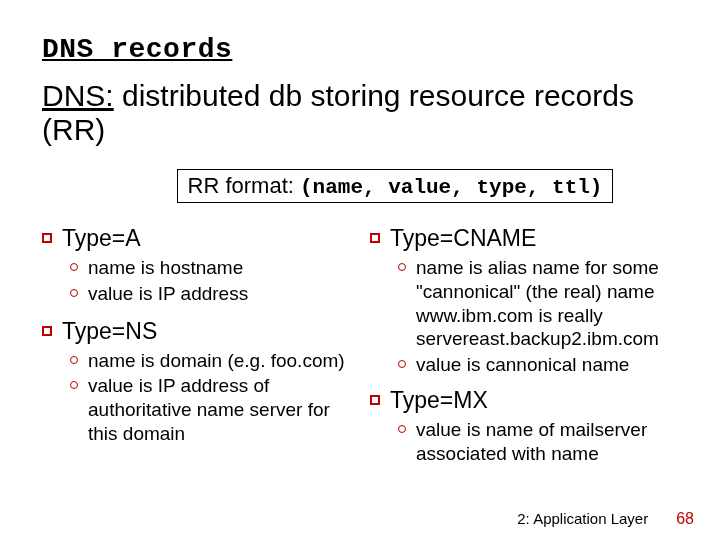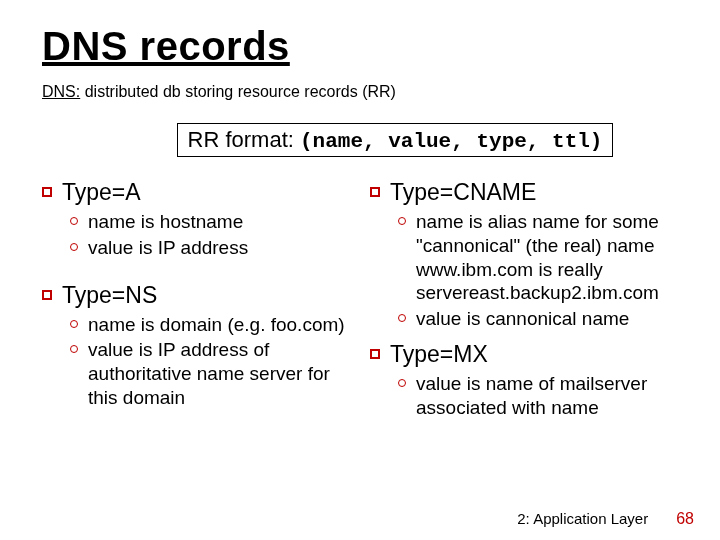--- a/index.html
+++ b/index.html
@@ -13,28 +13,29 @@
     overflow: hidden;
   }
   .slide {
     position: relative;
     width: 720px;
     height: 540px;
     box-sizing: border-box;
     padding: 18px 42px 0 42px;
   }
   .title {
-    font-size: 40px;
+    font-size: 28px;
     font-weight: bold;
     text-decoration: underline;
-    margin: 6px 0 14px 0;
+    margin: 16px 0 14px 0;
     letter-spacing: 0.5px;
+    font-family: Liberation Mono, monospace;
   }
   .subtitle {
-    font-size: 16px;
+    font-size: 30px;
     margin: 0 0 14px 0;
   }
   .subtitle .u { text-decoration: underline; }
   .format-row {
     display: flex;
     align-items: center;
     justify-content: center;
     margin-left: 70px;
     margin-bottom: 20px;
   }
@@ -130,21 +131,21 @@
       </div>
       <div class="lvl2">
         <span class="dot"></span>
         <span><span class="tt">name</span><span> is hostname</span></span>
       </div>
       <div class="lvl2">
         <span class="dot"></span>
         <span><span class="tt">value</span><span> is IP address</span></span>
       </div>
 
-      <div class="lvl1" style="margin-top:22px">
+      <div class="lvl1" style="margin-top:12px">
         <span class="sq"></span>
         <span>Type=NS</span>
       </div>
       <div class="lvl2">
         <span class="dot"></span>
         <span><span class="tt">name</span><span> is domain (e.g. foo.com)</span></span>
       </div>
       <div class="lvl2">
         <span class="dot"></span>
         <span><span class="tt">value</span><span> is IP address of authoritative name server for this domain</span></span>

